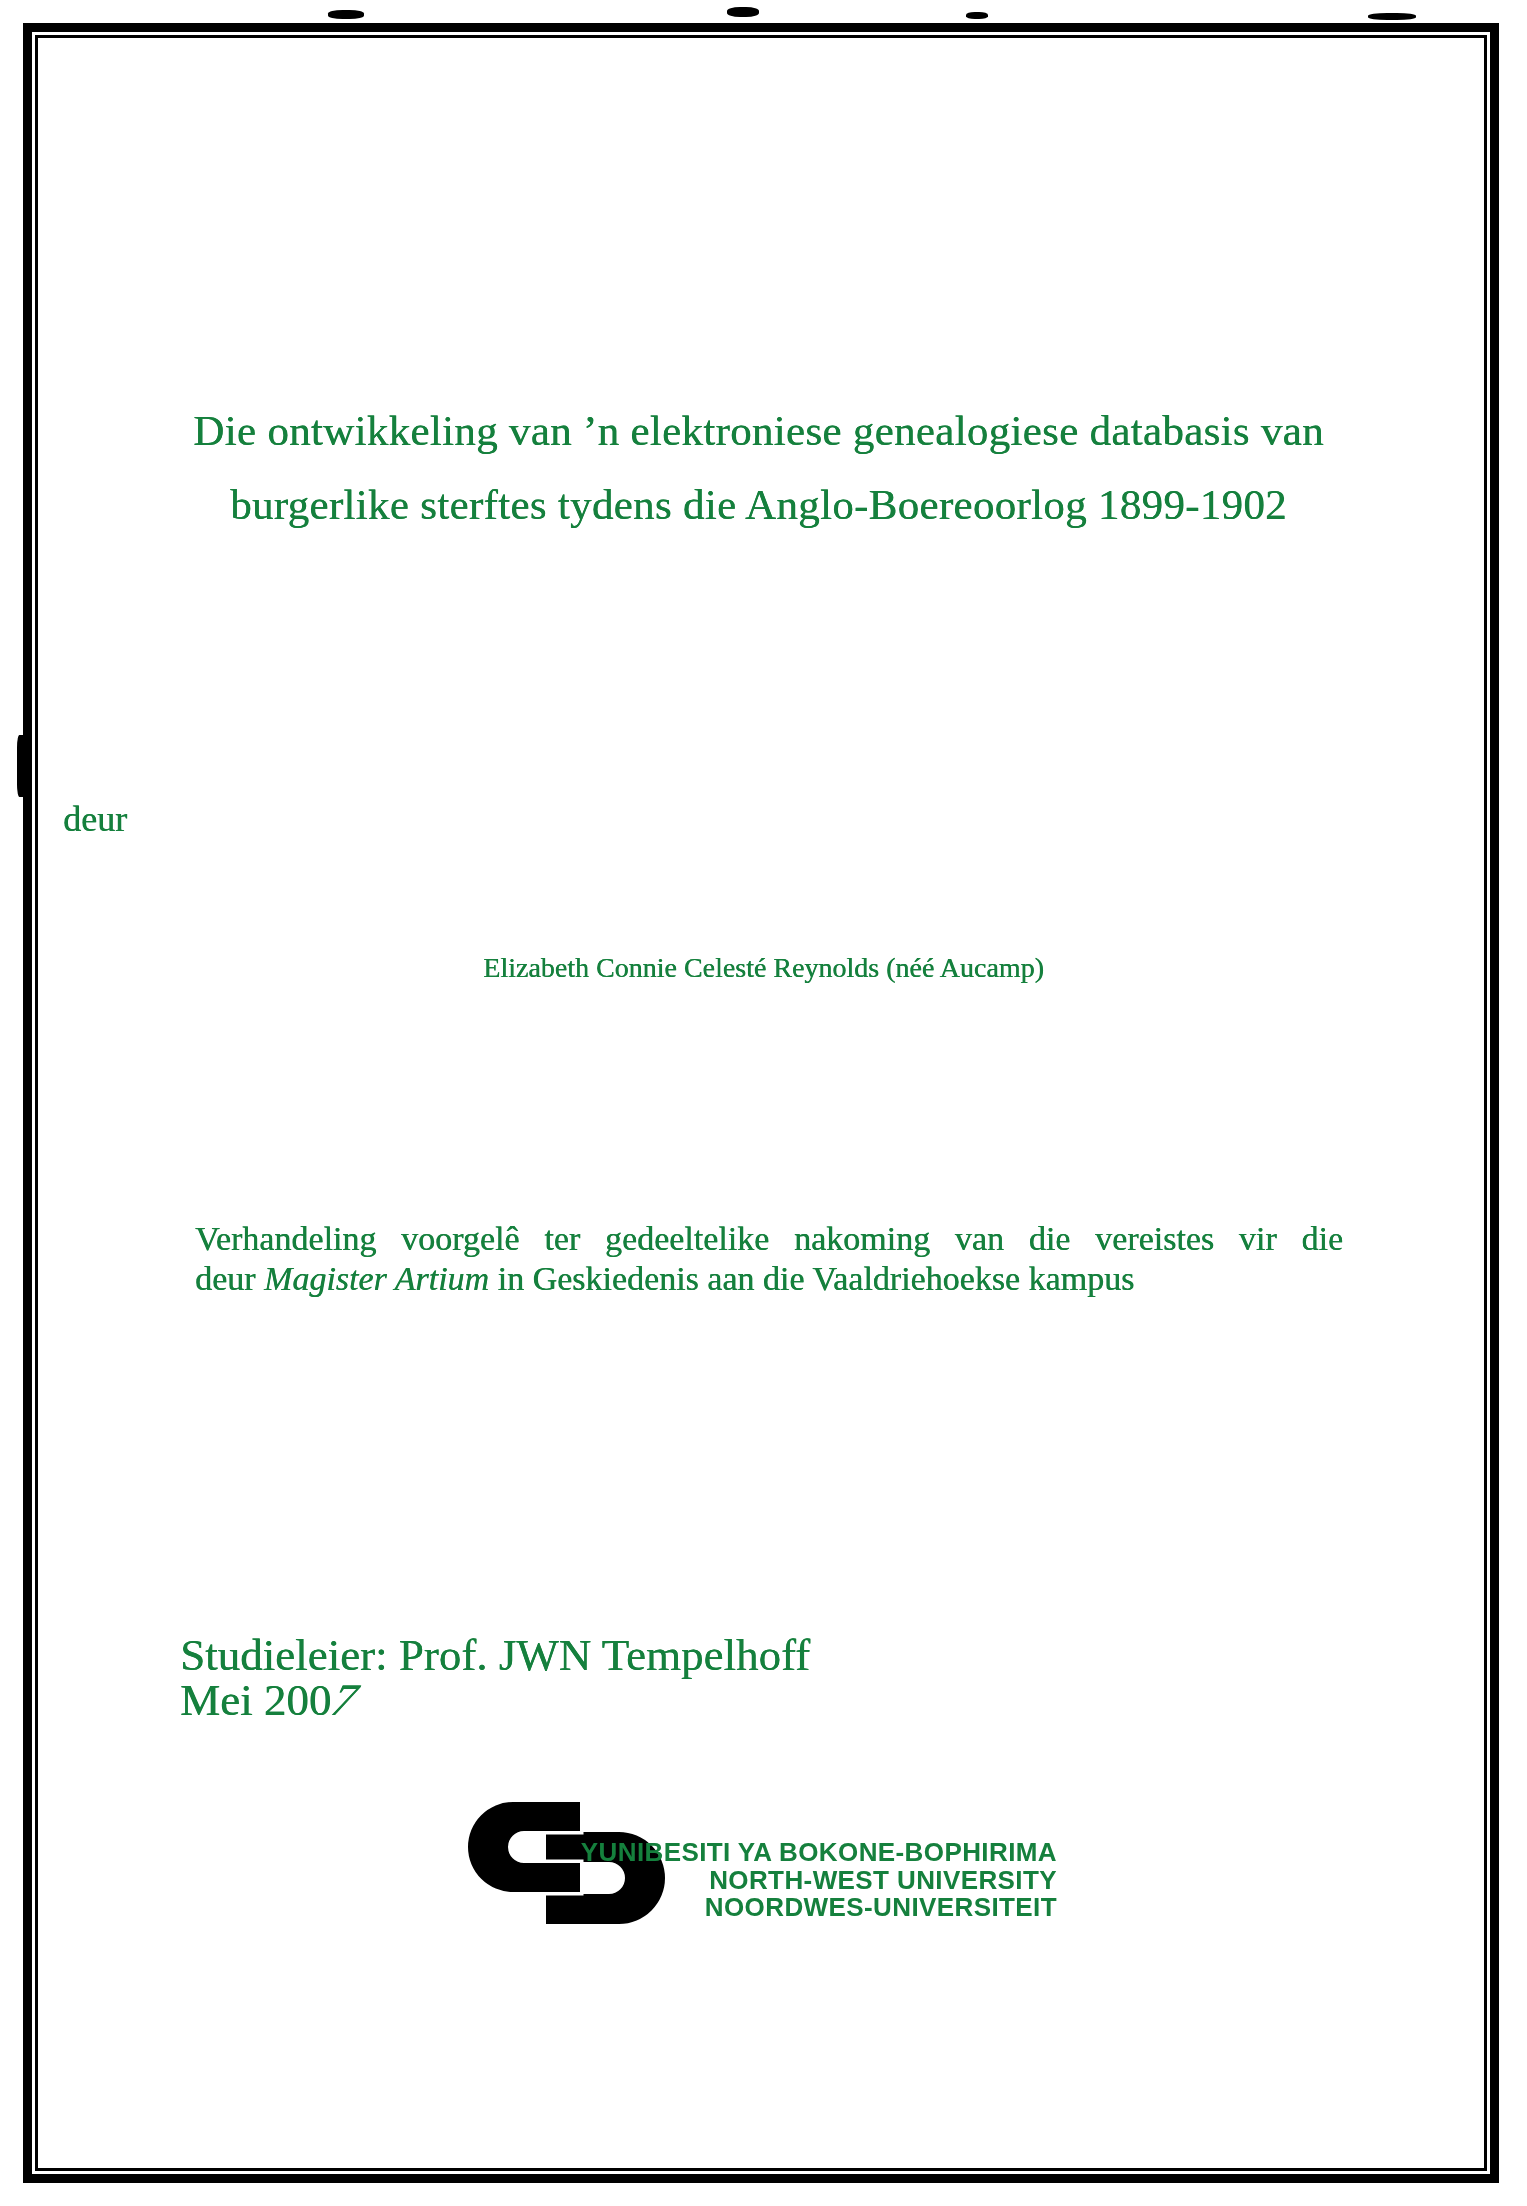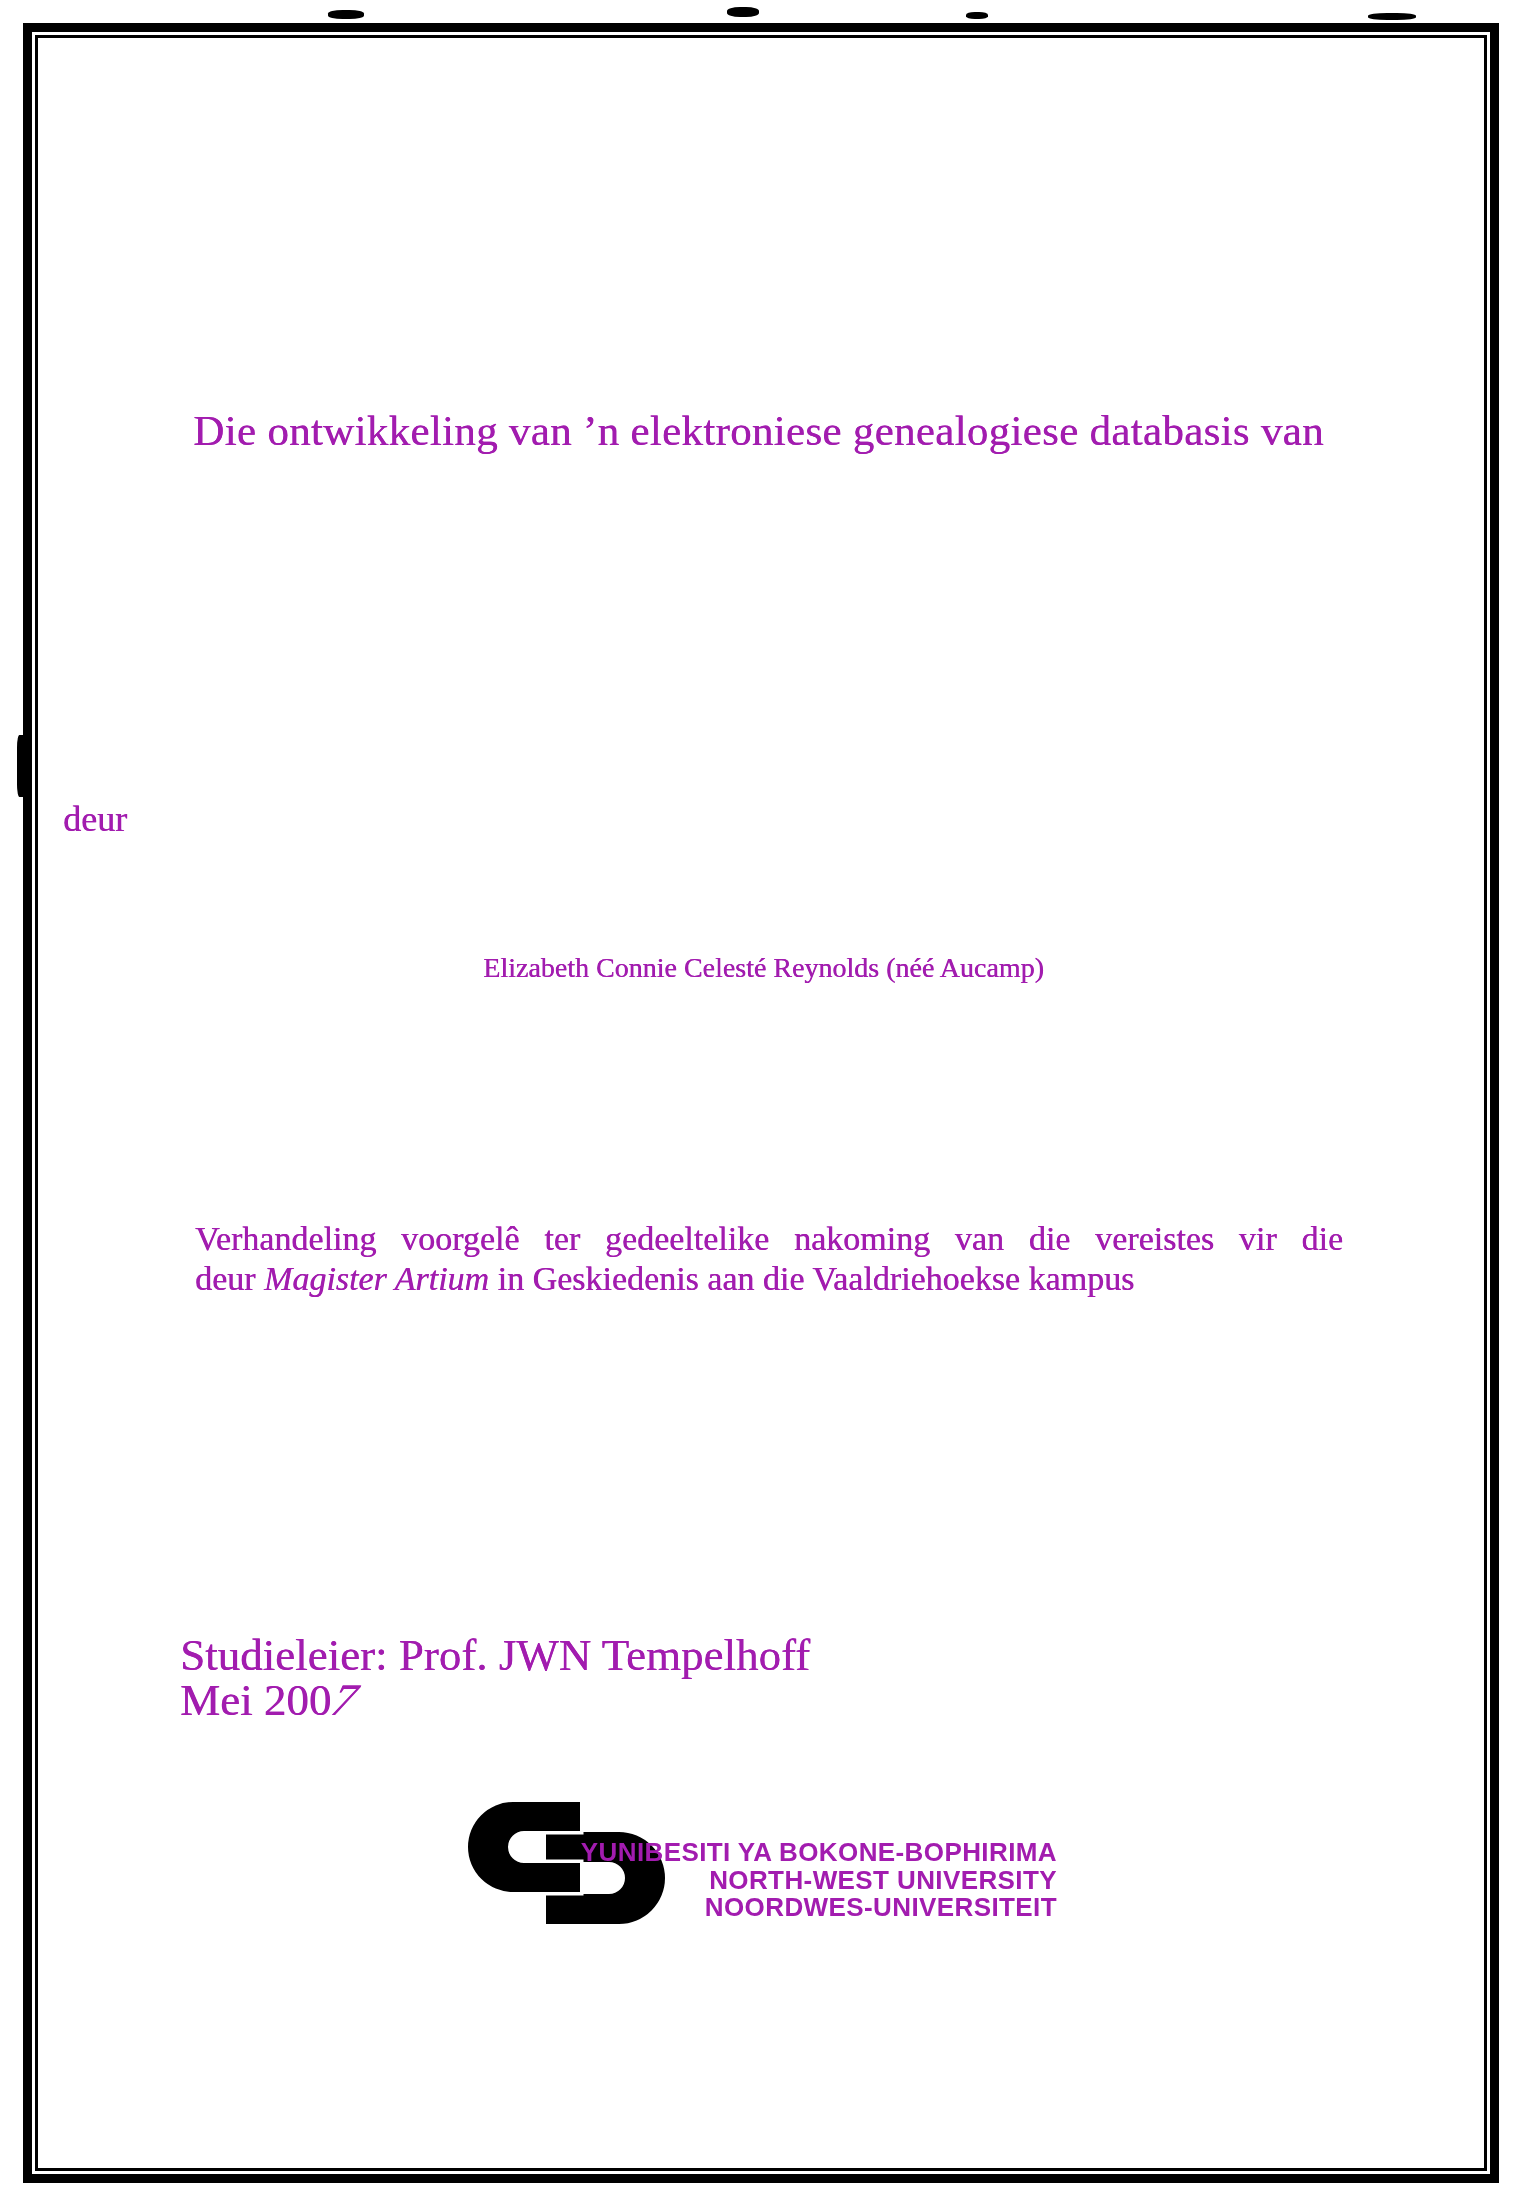--- a/index.html
+++ b/index.html
@@ -1,21 +1,21 @@
 <!DOCTYPE html>
 <html><head>
 <meta charset="utf-8">
 <style>
   html, body { margin: 0; padding: 0; background: #ffffff; }
   .page {
     position: relative;
     width: 1527px;
     height: 2206px;
     background: #ffffff;
-    color: #a21caf;
+    color: #15803d;
     font-family: "Liberation Serif", "DejaVu Serif", serif;
     overflow: hidden;
   }
   
   .frame-outer {
     position: absolute;
     left: 23px; top: 23px;
     width: 1476px; height: 2160px;
     border: 9px solid #000;
     box-sizing: border-box;
@@ -101,20 +101,21 @@
   </div>
 
   <div class="artifact a1"></div>
   <div class="artifact a2"></div>
   <div class="artifact a3"></div>
   <div class="artifact a4"></div>
   <div class="artifact a5"></div>
 
   <div class="title ink">
     <div>Die ontwikkeling van ’n elektroniese genealogiese databasis van</div>
+    <div>burgerlike sterftes tydens die Anglo-Boereoorlog 1899-1902</div>
   </div>
 
   <div class="byline ink">deur</div>
 
   <div class="author ink">Elizabeth Connie Celesté Reynolds (néé Aucamp)</div>
 
   <div class="statement ink">
     <div class="st-justify">Verhandeling voorgelê ter gedeeltelike nakoming van die vereistes vir die</div>
     <div><span>deur </span><span class="it">Magister Artium</span><span> in Geskiedenis aan die Vaaldriehoekse kampus</span></div>
   </div>

